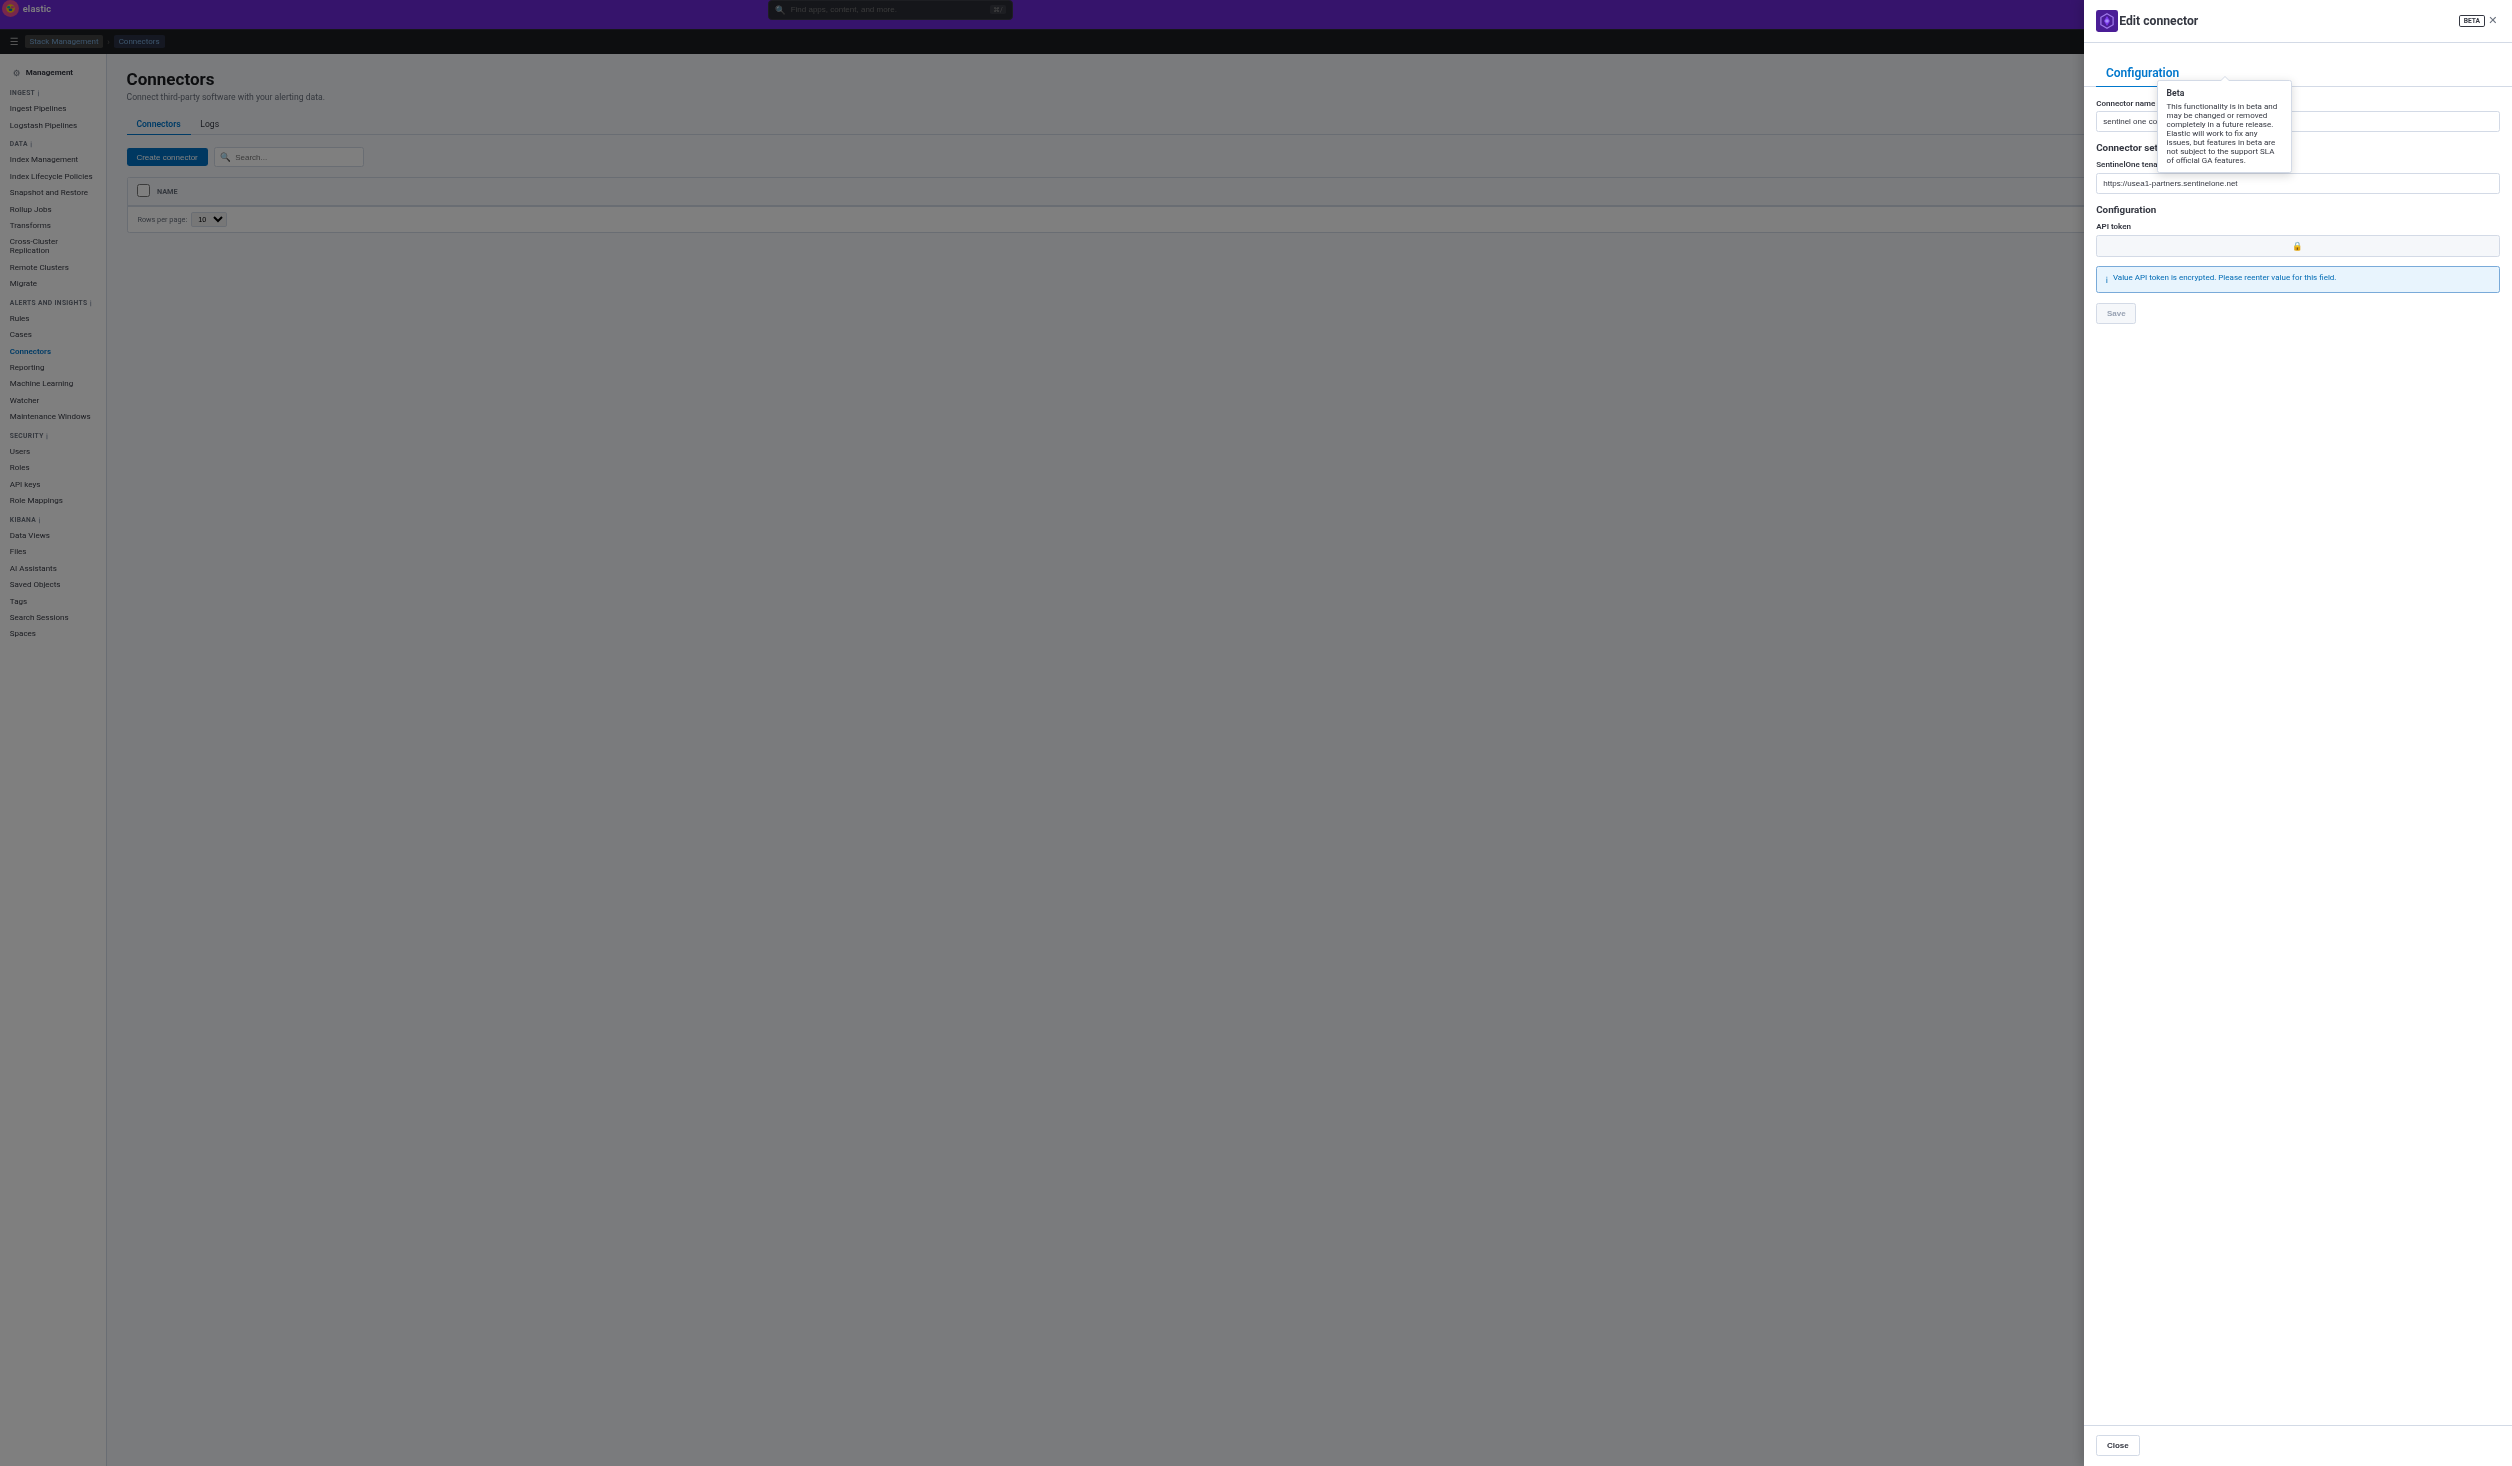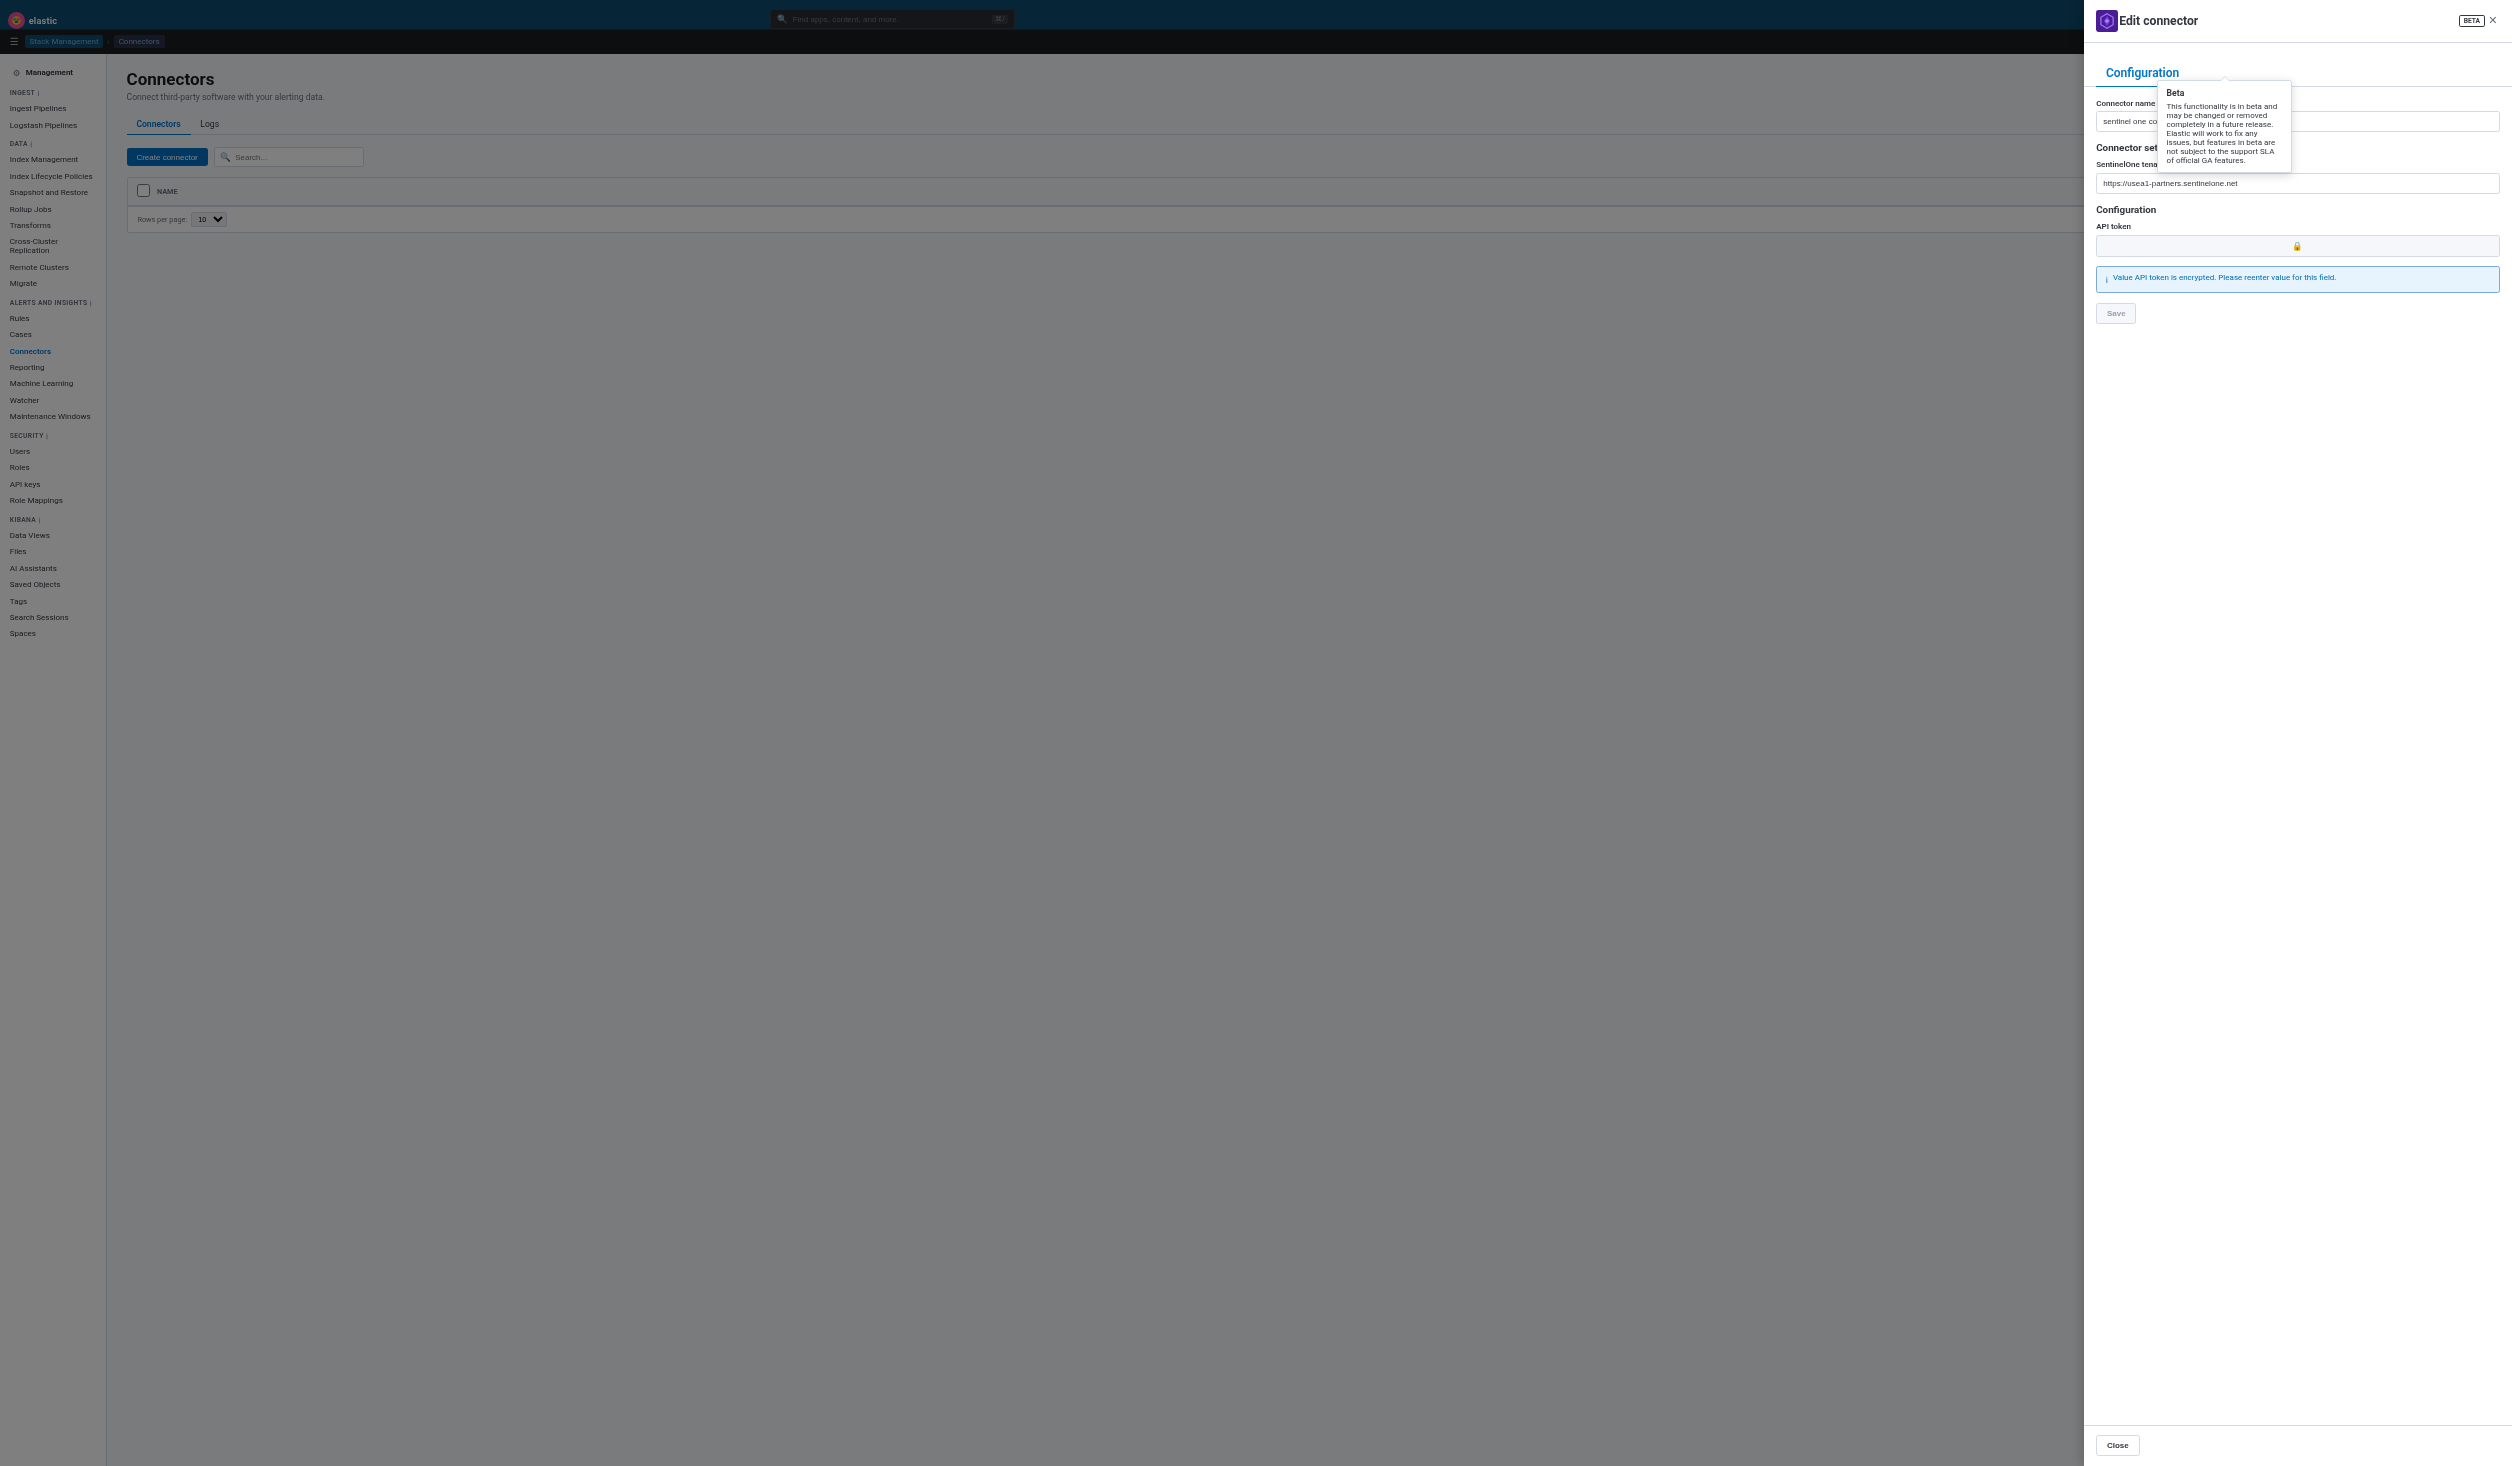--- a/index.html
+++ b/index.html
@@ -1,24 +1,24 @@
 <!DOCTYPE html>
 <html style="font-size:9.8px"><head>
   <meta charset="utf-8">
   <style>
     * { box-sizing: border-box; margin: 0; padding: 0; }
     body { font-family: -apple-system, BlinkMacSystemFont, 'Segoe UI', Roboto, sans-serif; font-size: 8.6px; background: #f5f7fa; color: #343741; }
 
     
     .top-nav {
-      background: #0c4a6e;
+      background: #6d28d9;
       height: 29px;
       display: flex;
-      align-items: flex-end;
-      padding: 0 8px;
+      align-items: flex-start;
+      padding: 0 2px;
       gap: 4.9px;
       position: fixed;
       top: 0; left: 0; right: 0;
       z-index: 100;
     }
     .top-nav .elastic-logo {
       display: flex; align-items: center; gap: 3.7px; color: #fff; font-weight: 600;
     }
     .elastic-logo-icon {
       width: 17px; height: 17px; background: #f04e98; border-radius: 50%;
@@ -60,21 +60,21 @@
       z-index: 99;
       border-top: 0.6px solid #2a2c35;
     }
     .hamburger-btn {
       background: transparent; border: none; cursor: pointer; color: #aaa; font-size: 9.8px; padding: 2.4px;
     }
     .breadcrumb-item {
       color: #a0a5b1; font-size: 8px;
     }
     .breadcrumb-item.link {
-      background: #0c4a6e; color: #79aad9; padding: 1.8px 4.9px; border-radius: 1.8px; cursor: pointer;
+      background: #404040; color: #79aad9; padding: 1.8px 4.9px; border-radius: 1.8px; cursor: pointer;
     }
     .breadcrumb-item.active {
       background: #2a3044; color: #79aad9; padding: 1.8px 4.9px; border-radius: 1.8px;
     }
     .breadcrumb-sep { color: #555; font-size: 9.8px; }
 
     
     .layout {
       display: flex;
       margin-top: 54px;

